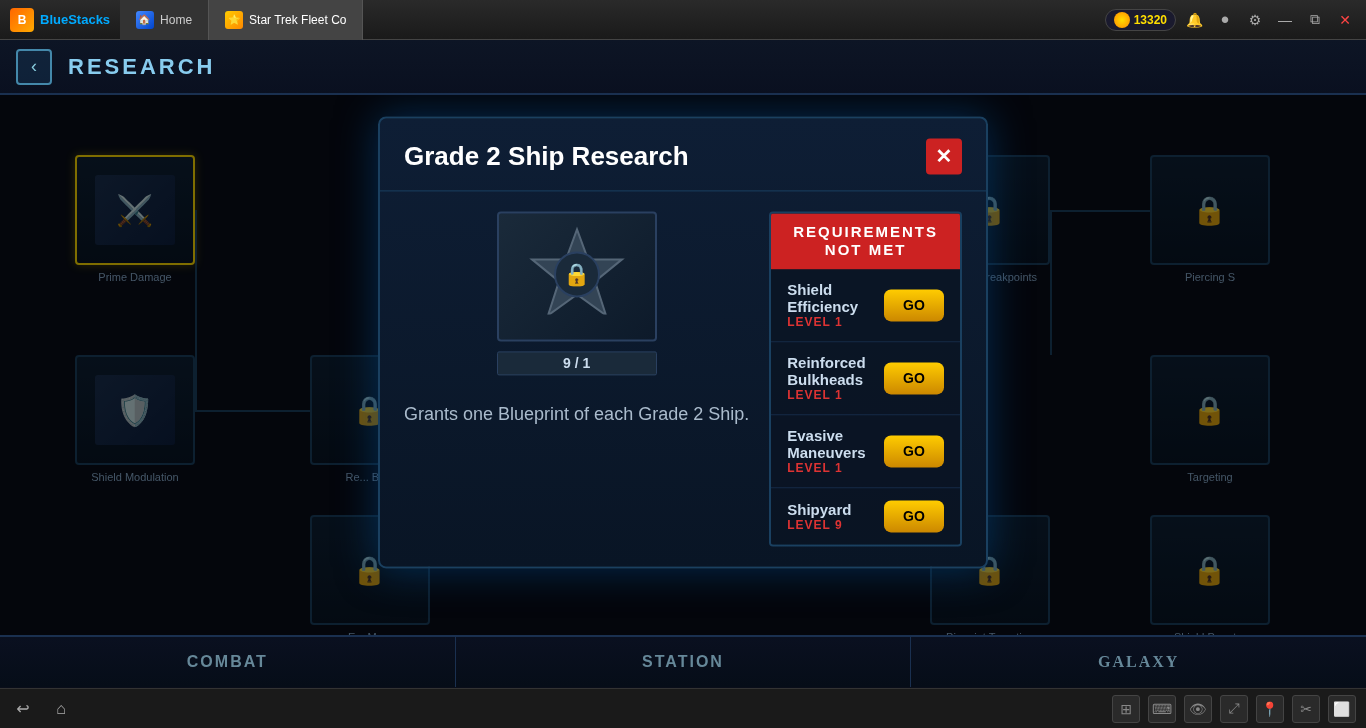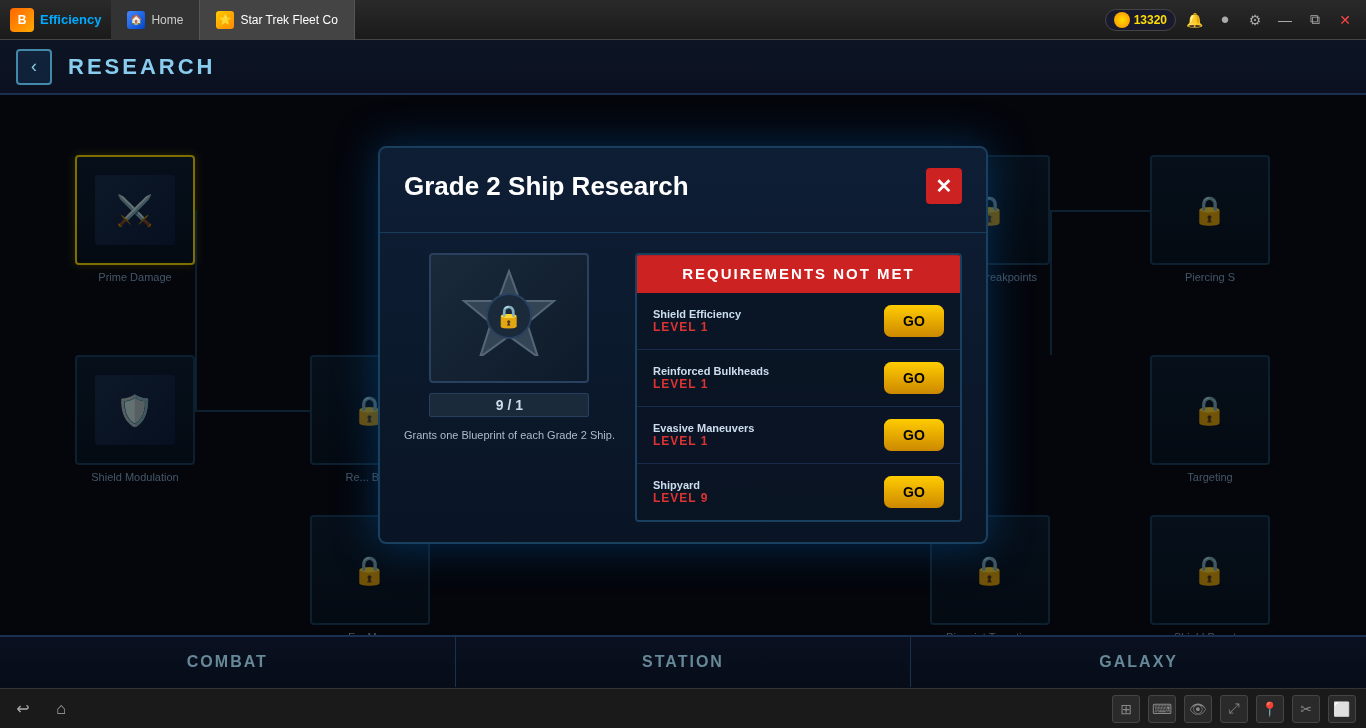--- a/index.html
+++ b/index.html
@@ -296,21 +296,21 @@
       transform: translate(-50%, -55%);
       width: 610px;
       background: linear-gradient(180deg, #0e1e35 0%, #091525 100%);
       border: 2px solid #1a4060;
       border-radius: 8px;
       z-index: 30;
       padding: 0;
       box-shadow: 0 0 40px rgba(0,80,150,0.5);
     }
     .modal-header {
-      padding: 20px 24px 28px;
+      padding: 20px 24px 16px;
       border-bottom: 1px solid #1a4060;
       display: flex;
       align-items: center;
       justify-content: space-between;
     }
     .modal-title {
       color: #ffffff;
       font-size: 26px;
       font-weight: bold;
     }
@@ -363,24 +363,24 @@
       align-items: center;
       justify-content: center;
     }
     .progress-text {
       color: #ccddee;
       font-size: 14px;
       font-weight: bold;
     }
     .modal-desc {
       color: #aabbcc;
-      font-size: 11px;
+      font-size: 18px;
       line-height: 1.5;
       text-align: center;
-      margin-top: 0;
+      margin-top: 16px;
     }
     .modal-right {
       flex: 1;
     }
     .requirements-box {
       border: 2px solid #1a4060;
       border-radius: 4px;
       overflow: hidden;
     }
     .requirements-header {
@@ -399,21 +399,21 @@
       align-items: center;
       justify-content: space-between;
       padding: 12px 16px;
       border-bottom: 1px solid #1a3050;
       background: rgba(10,20,35,0.8);
     }
     .requirement-row:last-child { border-bottom: none; }
     .req-info {}
     .req-name {
       color: #ccddee;
-      font-size: 11px;
+      font-size: 15px;
       font-weight: bold;
     }
     .req-level {
       color: #dd3333;
       font-size: 12px;
       font-weight: bold;
       letter-spacing: 1px;
     }
     .go-btn {
       background: linear-gradient(180deg, #ffcc00 0%, #cc8800 100%);
@@ -444,21 +444,21 @@
       align-items: center;
       justify-content: center;
       color: #668899;
       font-size: 16px;
       font-weight: bold;
       letter-spacing: 2px;
       cursor: pointer;
       border-right: 1px solid #1a3050;
       text-transform: uppercase;
     }
-    .bottom-tab:last-child { border-right: none; }
+    .bottom-tab:last-child { border-right: none; font-family: Liberation Serif, serif; }
 
     
     .taskbar {
       width: 100%;
       height: 40px;
       background: #1a1a1a;
       border-top: 1px solid #333;
       display: flex;
       align-items: center;
       justify-content: space-between;
@@ -496,21 +496,21 @@
       color: #888;
       cursor: pointer;
     }
   </style>
 </head>
 <body>
 
 <div class="titlebar">
   <div class="titlebar-logo">
     <div class="bs-logo">B</div>
-    <span class="bs-text">Efficiency</span>
+    <span class="bs-text">BlueStacks</span>
   </div>
   <div class="tab-bar">
     <div class="tab">
       <div class="tab-icon">🏠</div>
       <span>Home</span>
     </div>
     <div class="tab active">
       <div class="tab-icon stfc">⭐</div>
       <span>Star Trek Fleet Co</span>
     </div>

